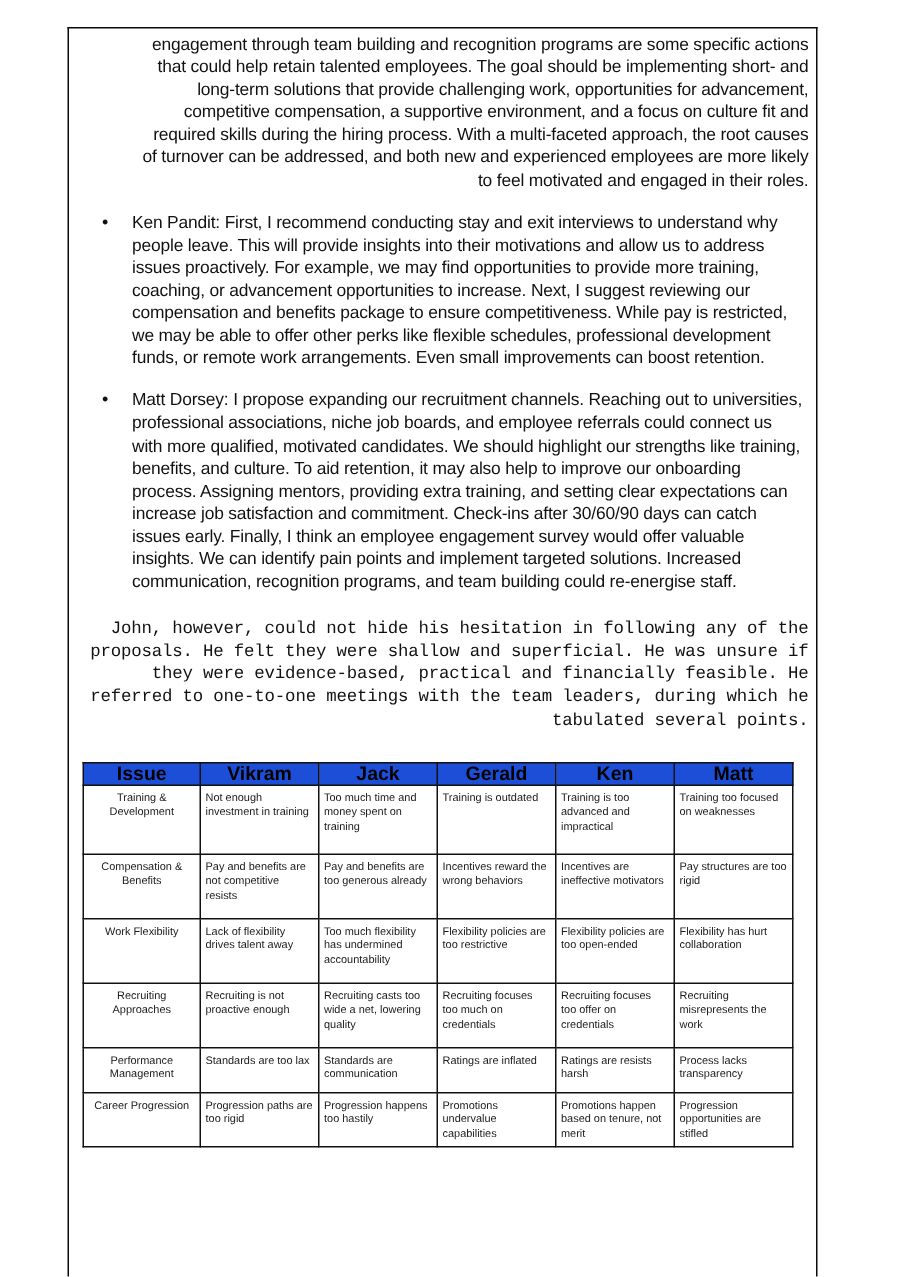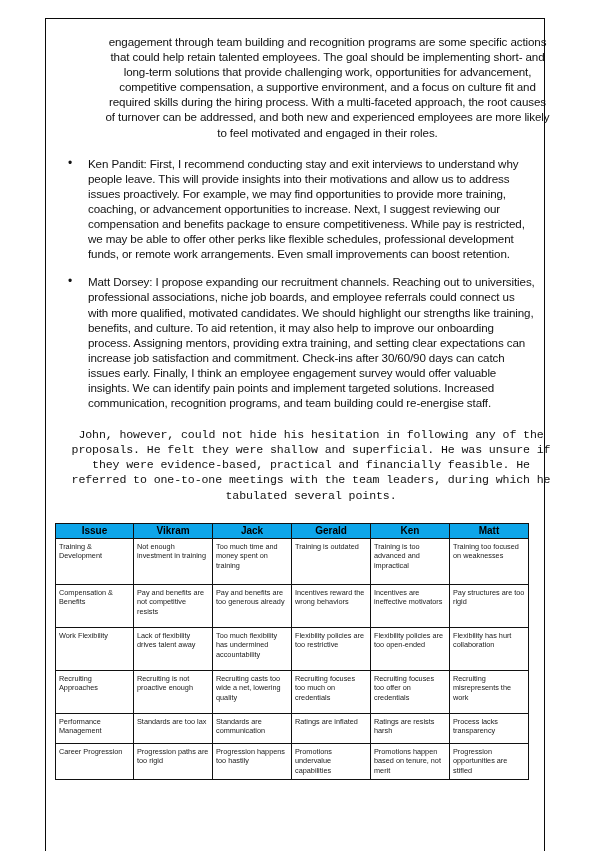--- a/index.html
+++ b/index.html
@@ -36,22 +36,22 @@
     left: 55px;
     top: 18px;
     width: 480px;
   }
 
   
   .para {
     font-size: 11.6px;
     line-height: 15.1px;
     color: #111111;
-    margin: 16px;
-    text-align: center;
+    margin: 4px;
+    text-align: right;
     letter-spacing: -0.01em;
   }
 
   .para.lead {
     padding-left: 33px;
     width: 447px;
   }
 
   .para.flush {
     padding-left: 0;
@@ -107,33 +107,34 @@
 
   table.points th,
   table.points td {
     border: 1px solid #111111;
     vertical-align: top;
     padding: 2.5px 3px 4px 3px;
     box-sizing: border-box;
   }
 
   table.points th {
-    background: #0ea5e9;
+    background: #1d4ed8;
     text-align: center;
     font-weight: bold;
-    font-size: 10px;
+    font-size: 13px;
     padding: 2.5px 3px 3px 3px;
     color: #000000;
   }
 
   table.points col.c-issue { width: 78px; }
   table.points col.c-p     { width: 79px; }
 
   table.points td.issue-cell {
     font-size: 7.3px;
+    text-align: center;
   }
 
   .row-tall td { height: 46px; }
   .row-mid  td { height: 43px; }
   .row-sm   td { height: 30px; }
 </style>
 </head>
 <body>
 
 <div id="page-frame"></div>

